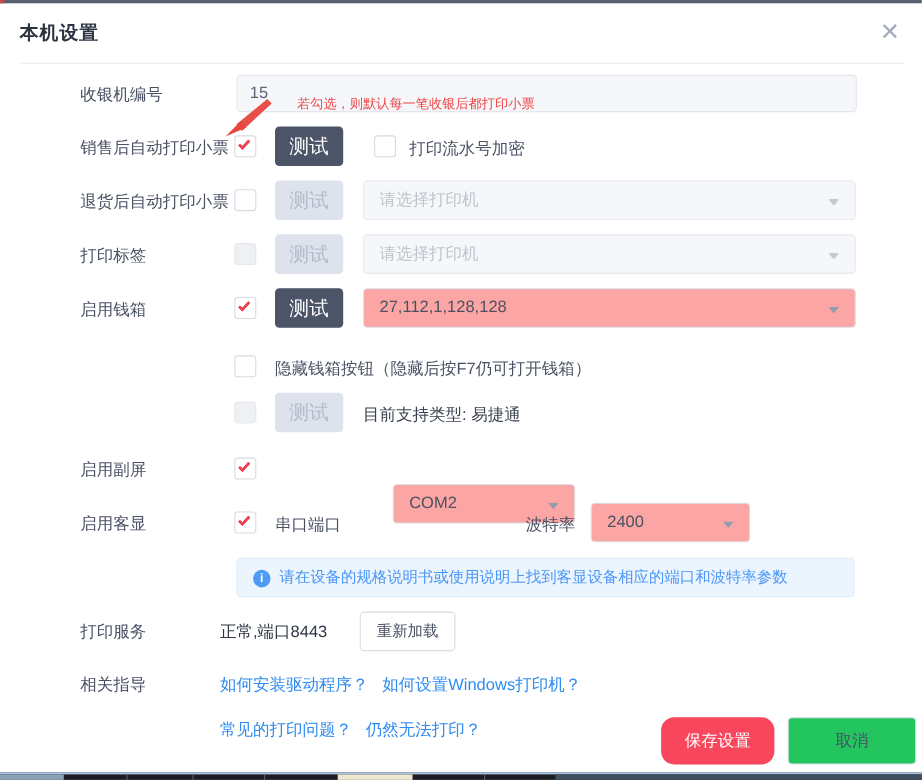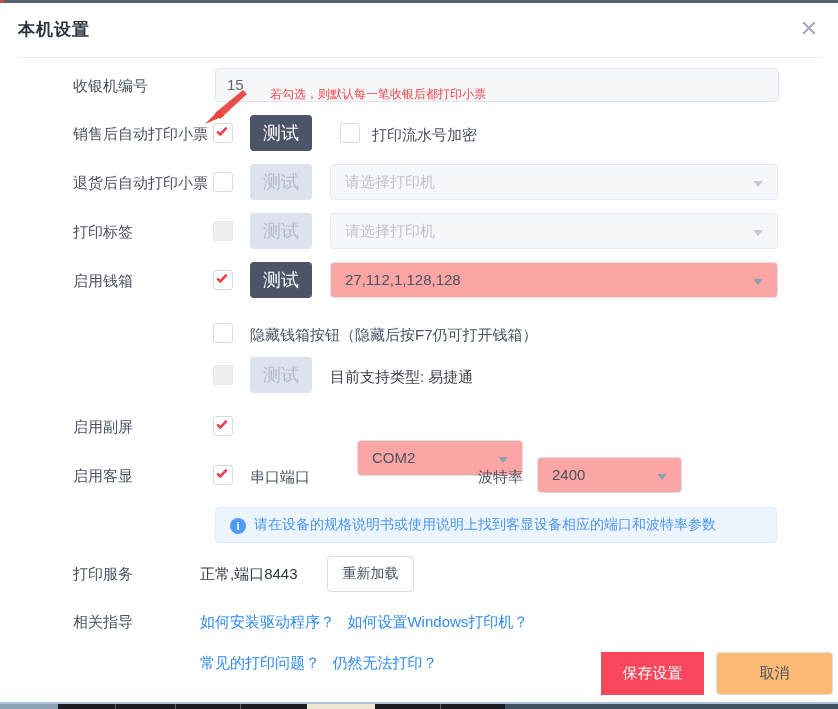--- a/index.html
+++ b/index.html
@@ -37,22 +37,22 @@
 
   .banner { position:absolute; left:215px; top:507px; width:562px; height:36px; background:#ecf4fe; border:1px solid #dcebfd; border-radius:4px; }
   .banner .info-ic { position:absolute; left:14px; top:10px; width:16px; height:16px; background:#4e9bf5; border-radius:50%; color:#fff; font-size:11px; font-weight:bold; text-align:center; line-height:16px; font-style:normal; }
   .banner .txt { position:absolute; left:38px; top:8px; font-size:14px; color:#4b97f7; }
 
   .reload-btn { position:absolute; left:327px; top:556px; width:87px; height:36px; background:#fff; border:1px solid #d8dce4; border-radius:4px; font-size:14px; color:#4a5263; cursor:pointer; font-family:inherit; }
 
   .link { font-size:15px; color:#2e8bf0; cursor:pointer; text-decoration:none; margin-right:8px; }
   .links-line { position:absolute; left:200px; white-space:nowrap; }
 
-  .save-btn { position:absolute; left:601px; top:652px; width:103px; height:43px; background:#f8465c; border:none; border-radius:0; color:#fff; font-size:15px; cursor:pointer; font-family:inherit; }
-  .cancel-btn { position:absolute; left:716px; top:652px; width:117px; height:43px; background:#fdba74; border:1px solid #dde0e8; border-radius:4px; color:#4a5263; font-size:15px; cursor:pointer; font-family:inherit; }
+  .save-btn { position:absolute; left:601px; top:652px; width:103px; height:43px; background:#f8465c; border:none; border-radius:12px; color:#fff; font-size:15px; cursor:pointer; font-family:inherit; }
+  .cancel-btn { position:absolute; left:716px; top:652px; width:117px; height:43px; background:#22c55e; border:1px solid #dde0e8; border-radius:4px; color:#4a5263; font-size:15px; cursor:pointer; font-family:inherit; }
 
   .annot-text { position:absolute; left:270px; top:86px; font-size:12px; color:#ef4444; white-space:nowrap; }
   .annot-arrow { position:absolute; left:203px; top:88px; }
 
   .taskbar { position:absolute; left:0; bottom:0; width:838px; height:7px; background:#1b1d22; border-top:2px solid #aac4de; }
   .taskbar .seg1 { position:absolute; left:0; top:0; width:58px; height:5px; background:#8ba2b6; }
   .taskbar .seg2 { position:absolute; left:307px; top:0; width:68px; height:5px; background:#eee7cf; }
   .taskbar .seg3 { position:absolute; left:505px; top:0; width:333px; height:5px; background:#415061; }
   .taskbar .tick { position:absolute; top:0; width:1px; height:5px; background:#5a6068; }
 </style>

